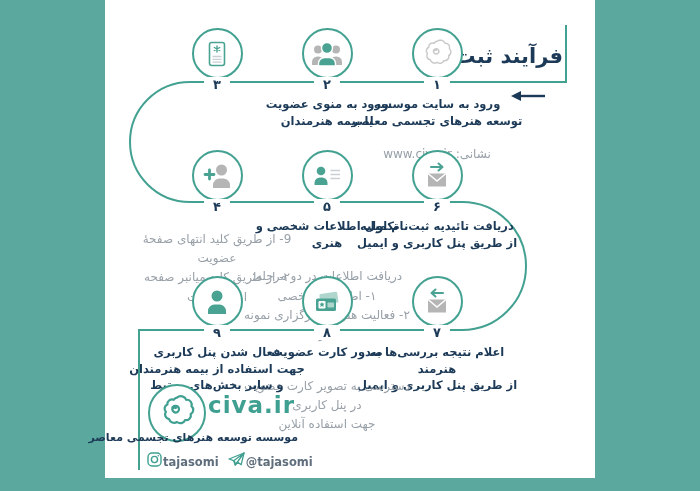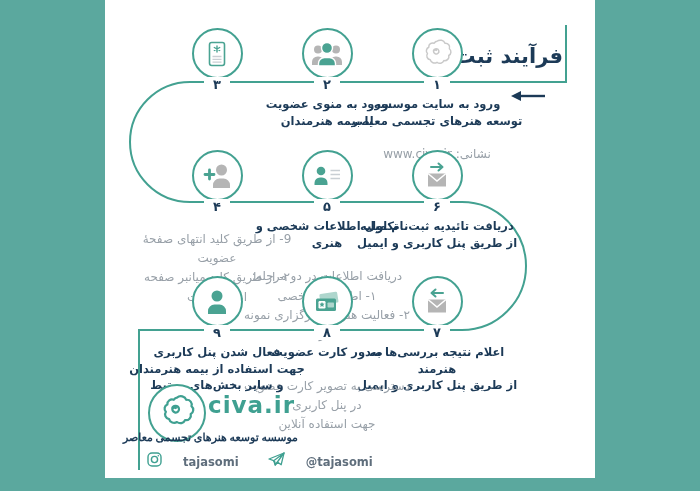--- a/index.html
+++ b/index.html
@@ -16,22 +16,22 @@
           white-space:pre-line;direction:rtl;}
   .ssub{margin-top:16px;font-size:12px;color:#98A0A8;line-height:1.6;white-space:pre-line;direction:rtl;}
   .main-title{position:absolute;left:395px;top:44px;width:168px;text-align:right;direction:rtl;
               font-size:21px;font-weight:bold;color:#1C3A57;z-index:2;}
   .title-arrow{position:absolute;left:508px;top:87px;z-index:2;}
   .logo-ring{position:absolute;left:148px;top:384px;width:54px;height:54px;border:2.5px solid #43A191;
              border-radius:50%;background:#fff;display:flex;align-items:center;justify-content:center;z-index:2;}
   .site-name{position:absolute;left:208px;top:392px;font-size:23px;font-weight:bold;color:#3FA091;
              letter-spacing:1px;z-index:2;}
   .org-line{position:absolute;left:142px;top:431px;width:156px;text-align:center;white-space:nowrap;
-            direction:rtl;font-size:11px;font-weight:bold;color:#1C3A57;z-index:2;font-family:Liberation Serif, serif;}
-  .social-row{position:absolute;left:147px;top:452px;display:flex;align-items:center;gap:21px;z-index:2;}
+            direction:rtl;font-size:11px;font-weight:bold;color:#1C3A57;z-index:2;}
+  .social-row{position:absolute;left:147px;top:452px;display:flex;align-items:center;gap:1px;z-index:2;}
   .social-row .handle{font-size:11.5px;font-weight:bold;color:#5F6E7C;}
   .social-row .tg{margin-left:8px;}
 </style>
 </head>
 <body>
 
 <div class="page">
   <div class="card"></div>
 
   <svg class="path-svg" width="700" height="491" viewBox="0 0 700 491">

